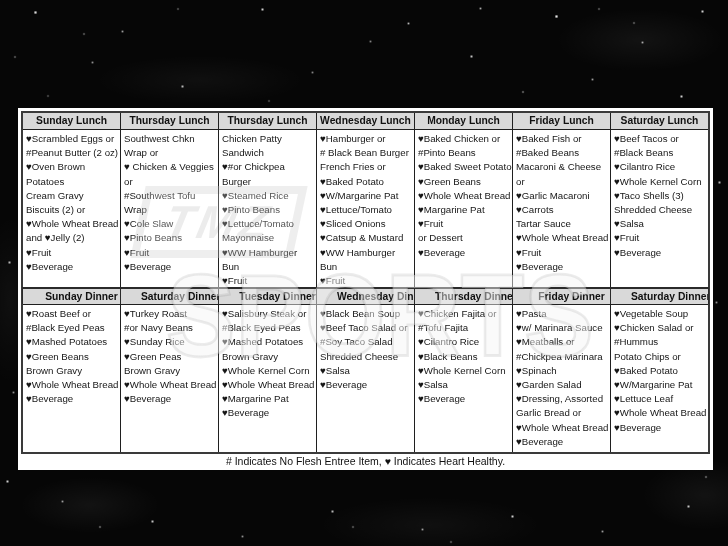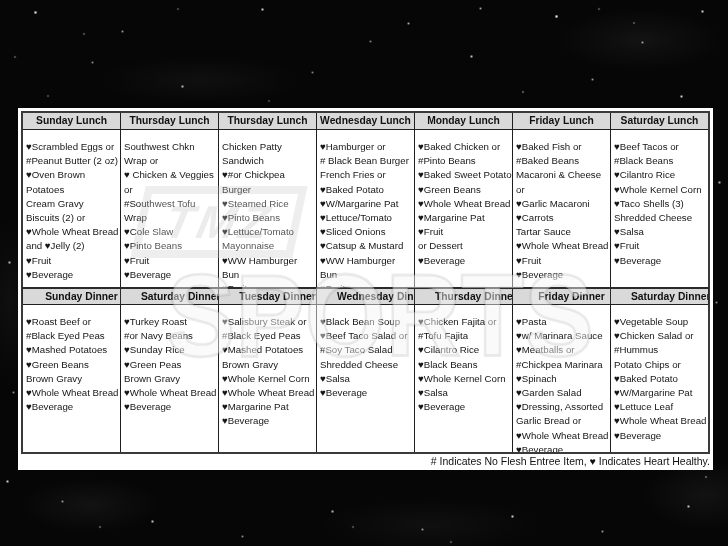--- a/index.html
+++ b/index.html
@@ -61,26 +61,26 @@
   }
   .hcell {
     background:var(--header_fill, #d9d9d9);
     font-size:10.3px; font-weight:bold; text-align:center;
     color:#111; line-height:15px; overflow:hidden; white-space:nowrap;
   }
   .hcell.dinner { box-shadow:0 -1px 0 1px #2a2a2a;padding-left:20px; }
   .cell {
     background:var(--paper, #ffffff);
     font-size:9.7px; color:#161616;
-    line-height:14.2px; padding:10px 0 0 3px;
+    line-height:14.2px; padding:2px 0 0 3px;
     white-space:pre-line; overflow:hidden;
   }
 
   .footer-note {
-    height:16px; text-align:right; font-size:10.5px; color:#111;
+    height:16px; text-align:center; font-size:10.5px; color:#111;
     line-height:15px; background:var(--paper, #ffffff);
   }
 
   .watermark { position:absolute; left:0; top:0; width:695px; height:362px; pointer-events:none; z-index:6; overflow:hidden; }
   .wm-tmz {
     position:absolute; left:120px; top:78px; width:162px; height:72px;
     border:8px solid rgba(70,70,70,0.09); background:rgba(255,255,255,0.25);
     transform:skewX(-12deg);
     font-size:46px; font-weight:bold; font-style:italic; text-align:center; line-height:56px;
     color:rgba(70,70,70,0.10); letter-spacing:4px;

